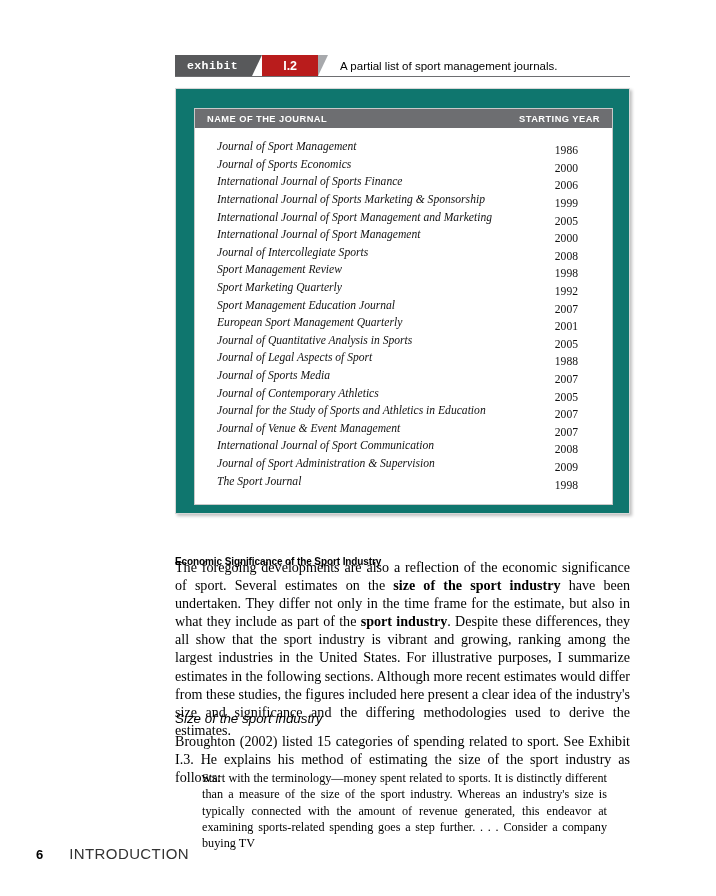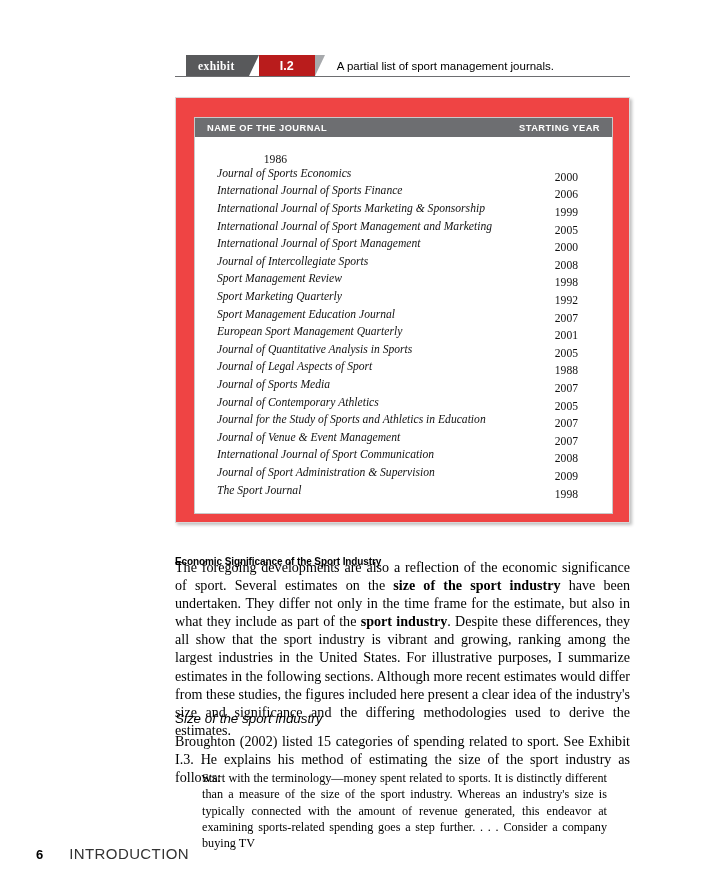--- a/index.html
+++ b/index.html
@@ -29,29 +29,28 @@
     left: 175px;
     top: 55px;
     width: 455px;
     height: 21px;
     display: flex;
     align-items: stretch;
   }
   .exhibit-tag {
     background: #58595b;
     color: #ffffff;
-    font-family: Liberation Serif, serif;
+    font-family: Liberation Mono, monospace;
     font-weight: bold;
     font-size: 11.5px;
     letter-spacing: 0.4px;
     display: flex;
     align-items: center;
     padding: 0 14px 0 12px;
     position: relative;
-    margin-left: 11px;
   }
   .exhibit-tag::after {
     content: "";
     position: absolute;
     right: -10px;
     top: 0;
     border-top: 21px solid #58595b;
     border-right: 10px solid transparent;
   }
   .exhibit-num {
@@ -89,24 +88,24 @@
     top: 76px;
     width: 455px;
     height: 1px;
     background: #6d6e71;
   }
 
   
   .exhibit-box {
     position: absolute;
     left: 175px;
-    top: 97px;
+    top: 88px;
     width: 453px;
     height: 424px;
-    background: #ef4444;
+    background: #0f766e;
     border: 1px solid #d7d7d7;
     box-shadow: 2px 2px 3px rgba(0,0,0,0.25);
   }
   .table-wrap {
     position: absolute;
     left: 18px;
     top: 19px;
     width: 417px;
     border: 1px solid #c9c9c9;
     background: #ffffff;
@@ -235,20 +234,21 @@
   <div class="exhibit-rule"></div>
 
   <div class="exhibit-box">
     <div class="table-wrap">
       <div class="tbl-header">
         <div class="col-name">NAME OF THE JOURNAL</div>
         <div class="col-year">STARTING YEAR</div>
       </div>
       <div class="tbl-body" id="table-body">
           <div class="tbl-row">
+            <div class="cell-name">Journal of Sport Management</div>
             <div class="cell-year">1986</div>
           </div>
           <div class="tbl-row">
             <div class="cell-name">Journal of Sports Economics</div>
             <div class="cell-year">2000</div>
           </div>
           <div class="tbl-row">
             <div class="cell-name">International Journal of Sports Finance</div>
             <div class="cell-year">2006</div>
           </div>

